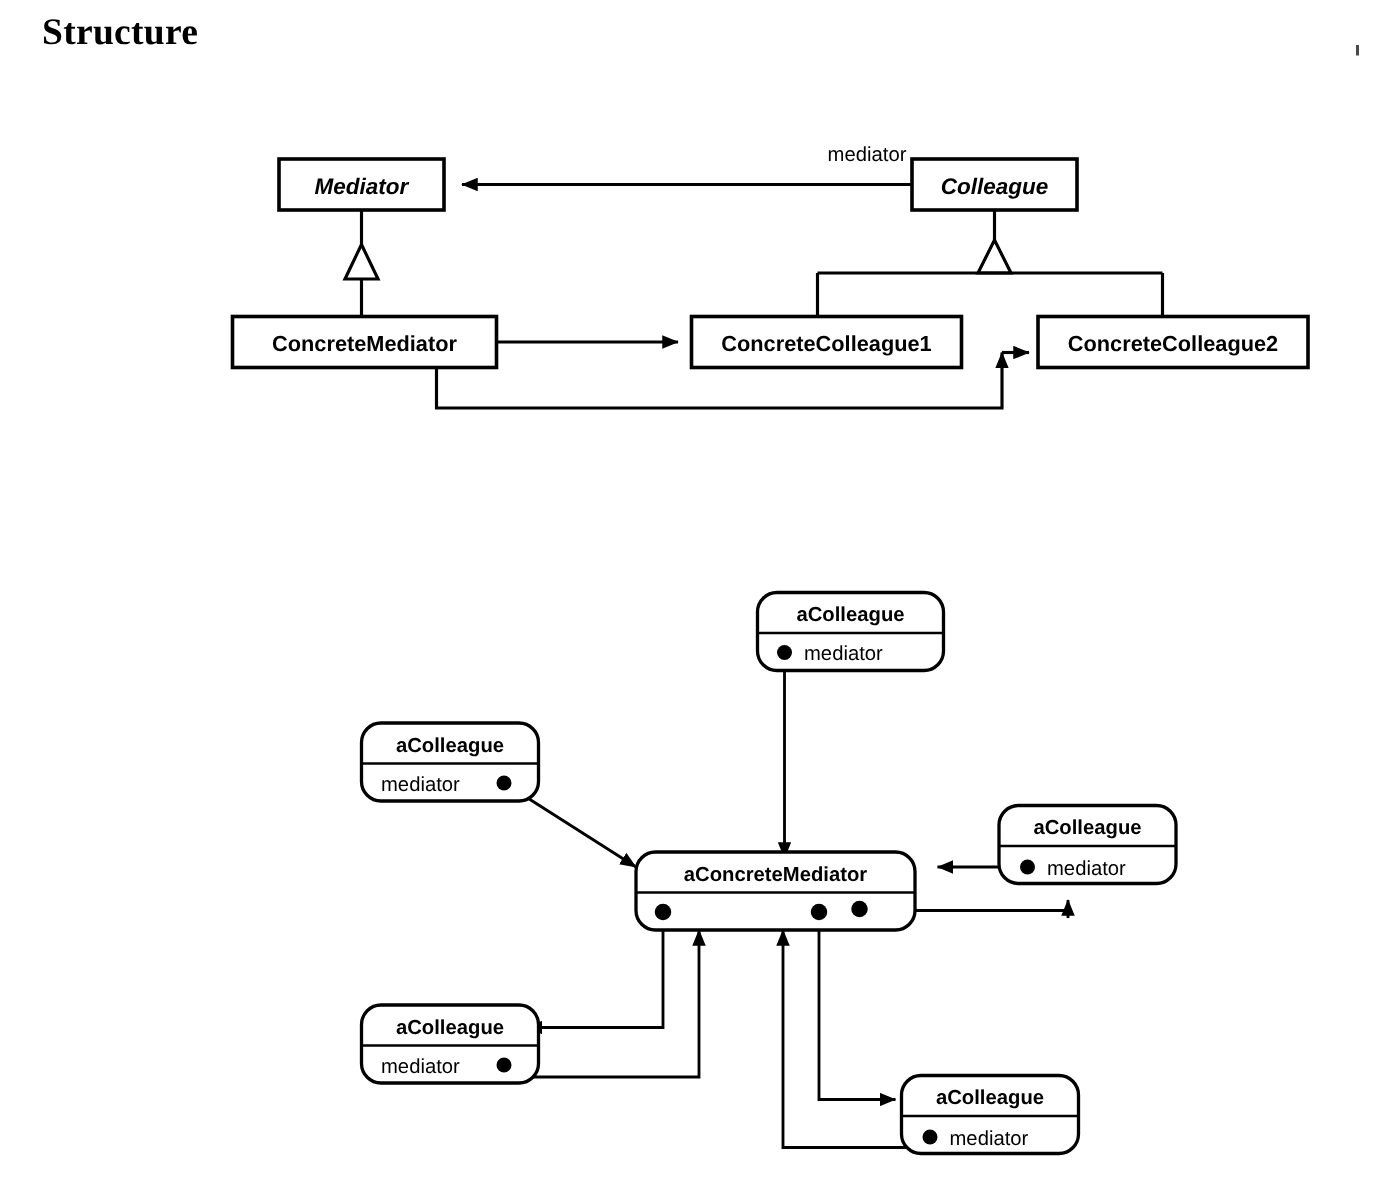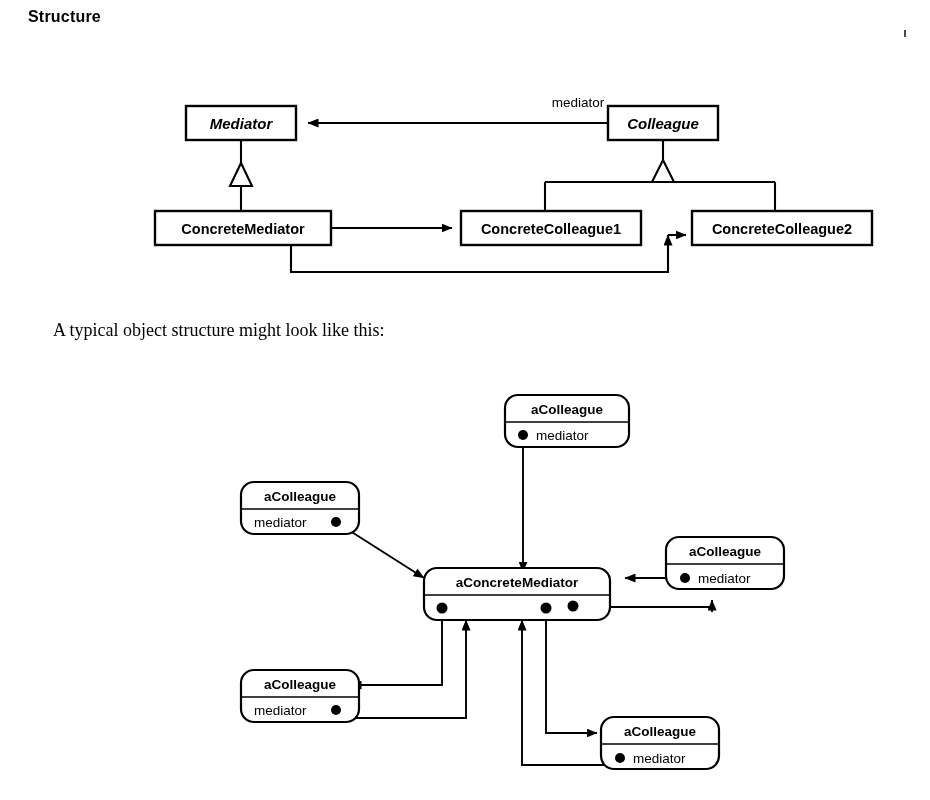--- a/index.html
+++ b/index.html
@@ -18,23 +18,23 @@
   #page {
     position: absolute;
     left: 0; top: 0;
     width: 930px;
     height: 800px;
   }
   .page-title {
     position: absolute;
     left: 28px;
     top: 8px;
-    font-family: Liberation Sans, sans-serif;
-    font-weight: bold;
-    font-size: 16px;
+    font-family: Liberation Serif, serif;
+    font-weight: bold;
+    font-size: 25px;
     letter-spacing: 0.2px;
     color: #000;
   }
   .body-text {
     position: absolute;
     left: 53px;
     top: 320px;
     font-family: "Liberation Serif", serif;
     font-size: 18px;
     color: #000;
@@ -120,21 +120,20 @@
     text-anchor: middle;
   }
 </style>
 </head>
 <body>
 
 <div id="page">
 
   <div class="page-title">Structure</div>
   <div class="corner-tick"></div>
-  <div class="body-text">A typical object structure might look like this:</div>
 
   <svg class="diagram" viewBox="0 0 930 800">
 
     <defs>
       <marker id="arw" markerWidth="11" markerHeight="9" refX="10.5" refY="4.5" orient="auto" markerUnits="userSpaceOnUse">
         <path d="M0,0 L11,4.5 L0,9 Z" fill="#000"></path>
       </marker>
     </defs>
 
     <g>

